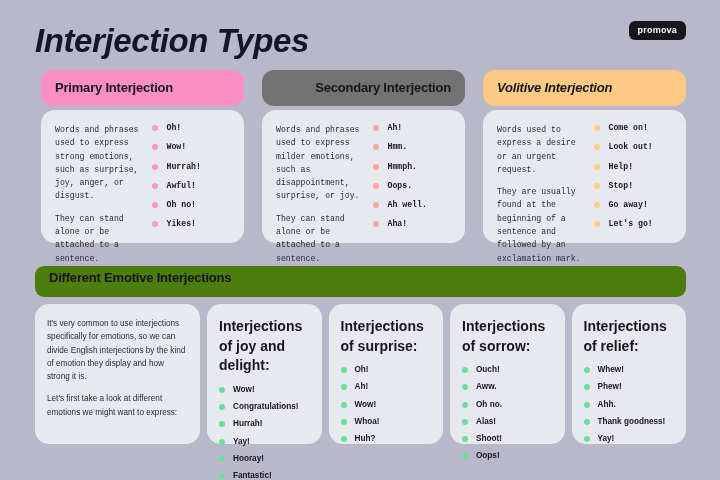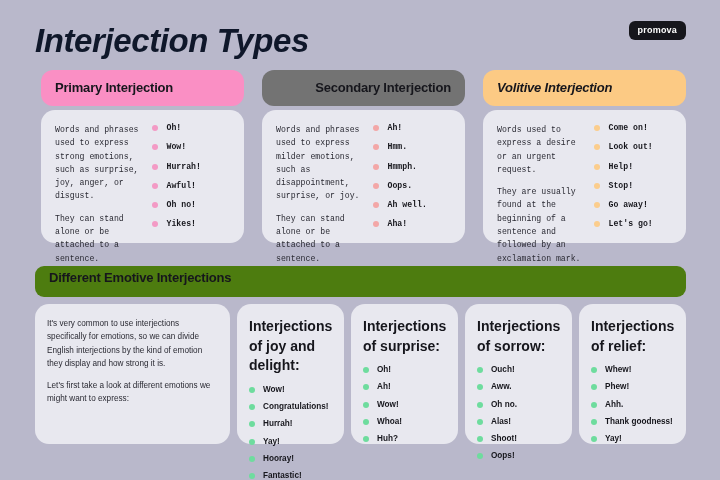--- a/index.html
+++ b/index.html
@@ -95,21 +95,21 @@
     position:absolute;left:35px;top:304px;width:651px;
     display:flex;gap:7px;
   }
   .bcard{
     background:#e8e8ef;
     border-radius:14px;
     padding:13px 12px 14px;
     box-sizing:border-box;
     height:140px;
   }
-  .bcard.intro{width:195px;}
+  .bcard.intro{width:165px;}
   .bcard.grp{flex:1;min-width:0;}
   .bcard.intro p{
     margin:0 0 9px 0;font-size:8.2px;line-height:1.62;color:#2a2a33;
   }
   .bcard.intro p:last-child{margin-bottom:0;}
   .grp-title{
     font-size:14px;font-weight:bold;color:#16161c;
     line-height:1.4;margin-bottom:9px;
   }
   .bcard.grp ul.items li{margin-bottom:7px;}

